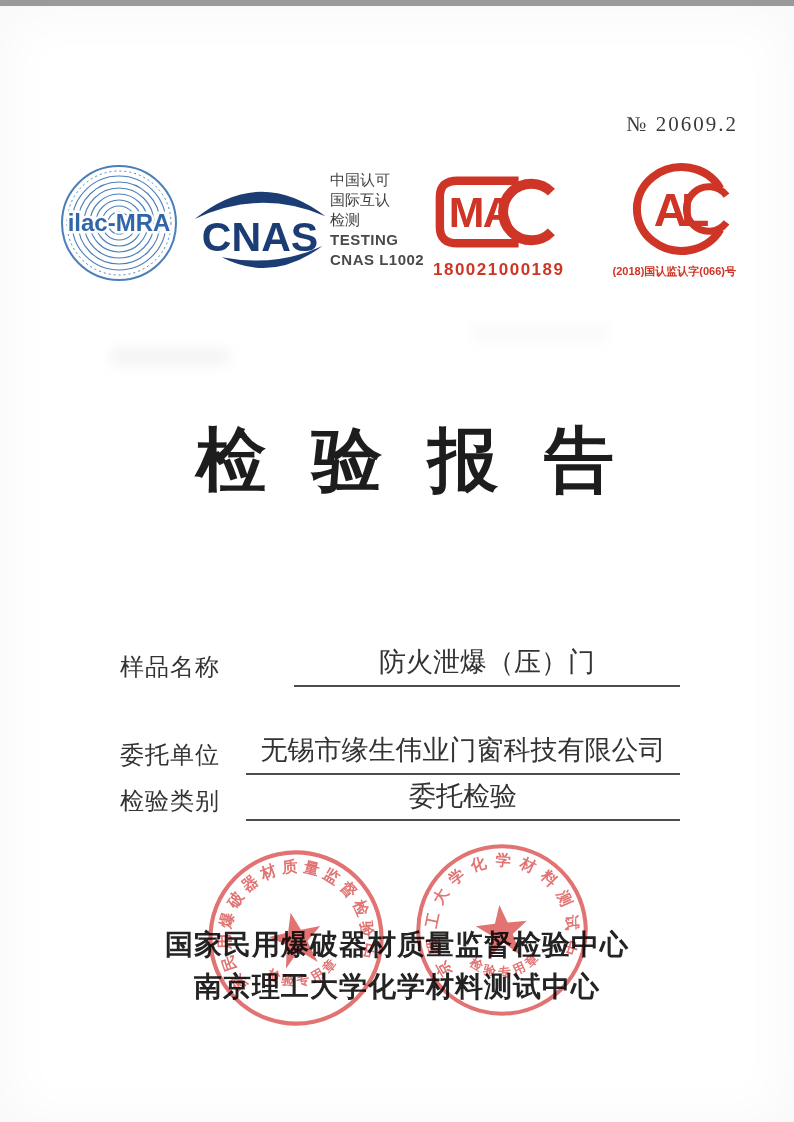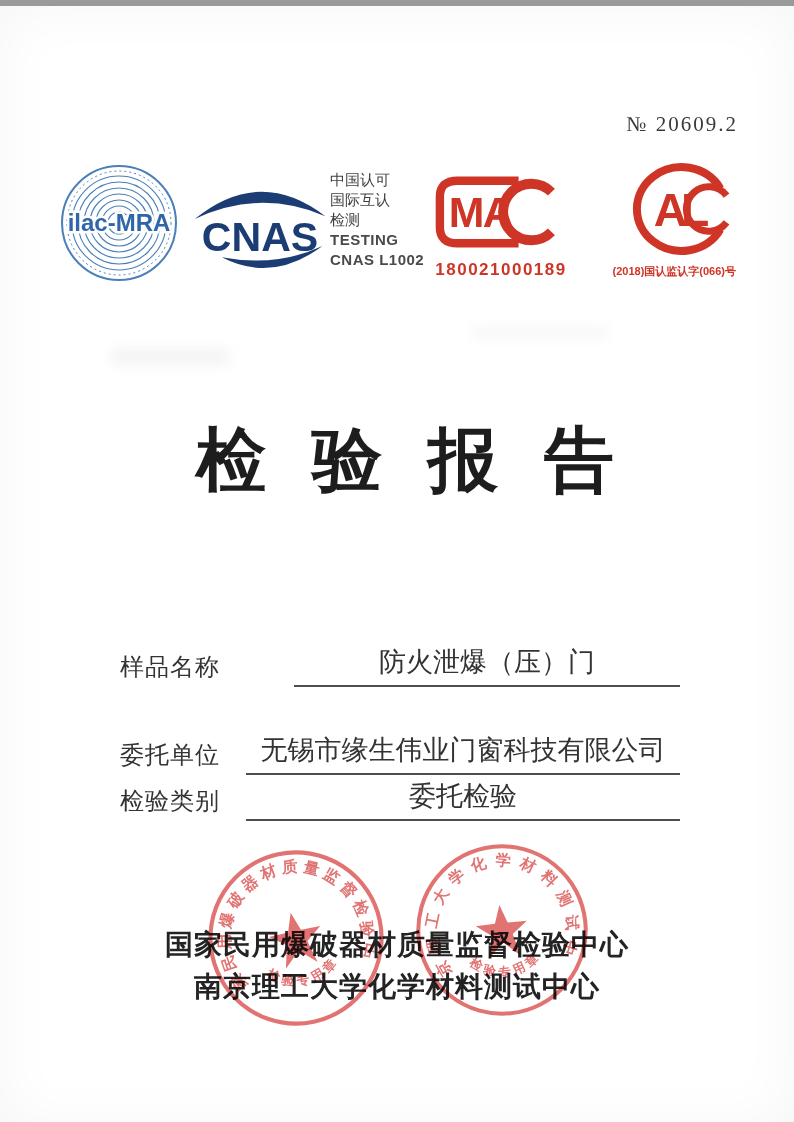--- a/index.html
+++ b/index.html
@@ -16,21 +16,21 @@
   
   .logo-row{position:absolute;top:152px;left:58px;width:680px;height:130px;}
   .ilac{position:absolute;left:0;top:4px;}
   .cnas{position:absolute;left:132px;top:18px;}
   .accr-text{
     position:absolute;left:272px;top:12px;width:110px;
     font-family:"Liberation Sans","DejaVu Sans",sans-serif;
     font-size:15px;line-height:20px;color:#3f3f3f;
   }
   .accr-text .en{font-weight:bold;color:#4a4a4a;letter-spacing:0.5px;}
-  .cma-block{position:absolute;left:375px;top:14px;width:136px;text-align:center;}
+  .cma-block{position:absolute;left:375px;top:14px;width:136px;text-align:left;}
   .cma-number{
     margin-top:4px;font-family:"Liberation Sans","DejaVu Sans",sans-serif;
     font-weight:bold;font-size:17px;letter-spacing:1.5px;color:#cf3526;
   }
   .al-block{position:absolute;left:518px;top:2px;width:160px;text-align:right;}
   .al-cert{
     margin-top:2px;font-family:"Liberation Sans","DejaVu Sans",sans-serif;
     font-weight:bold;font-size:11px;color:#cf3526;letter-spacing:0px;white-space:nowrap;
   }
   

